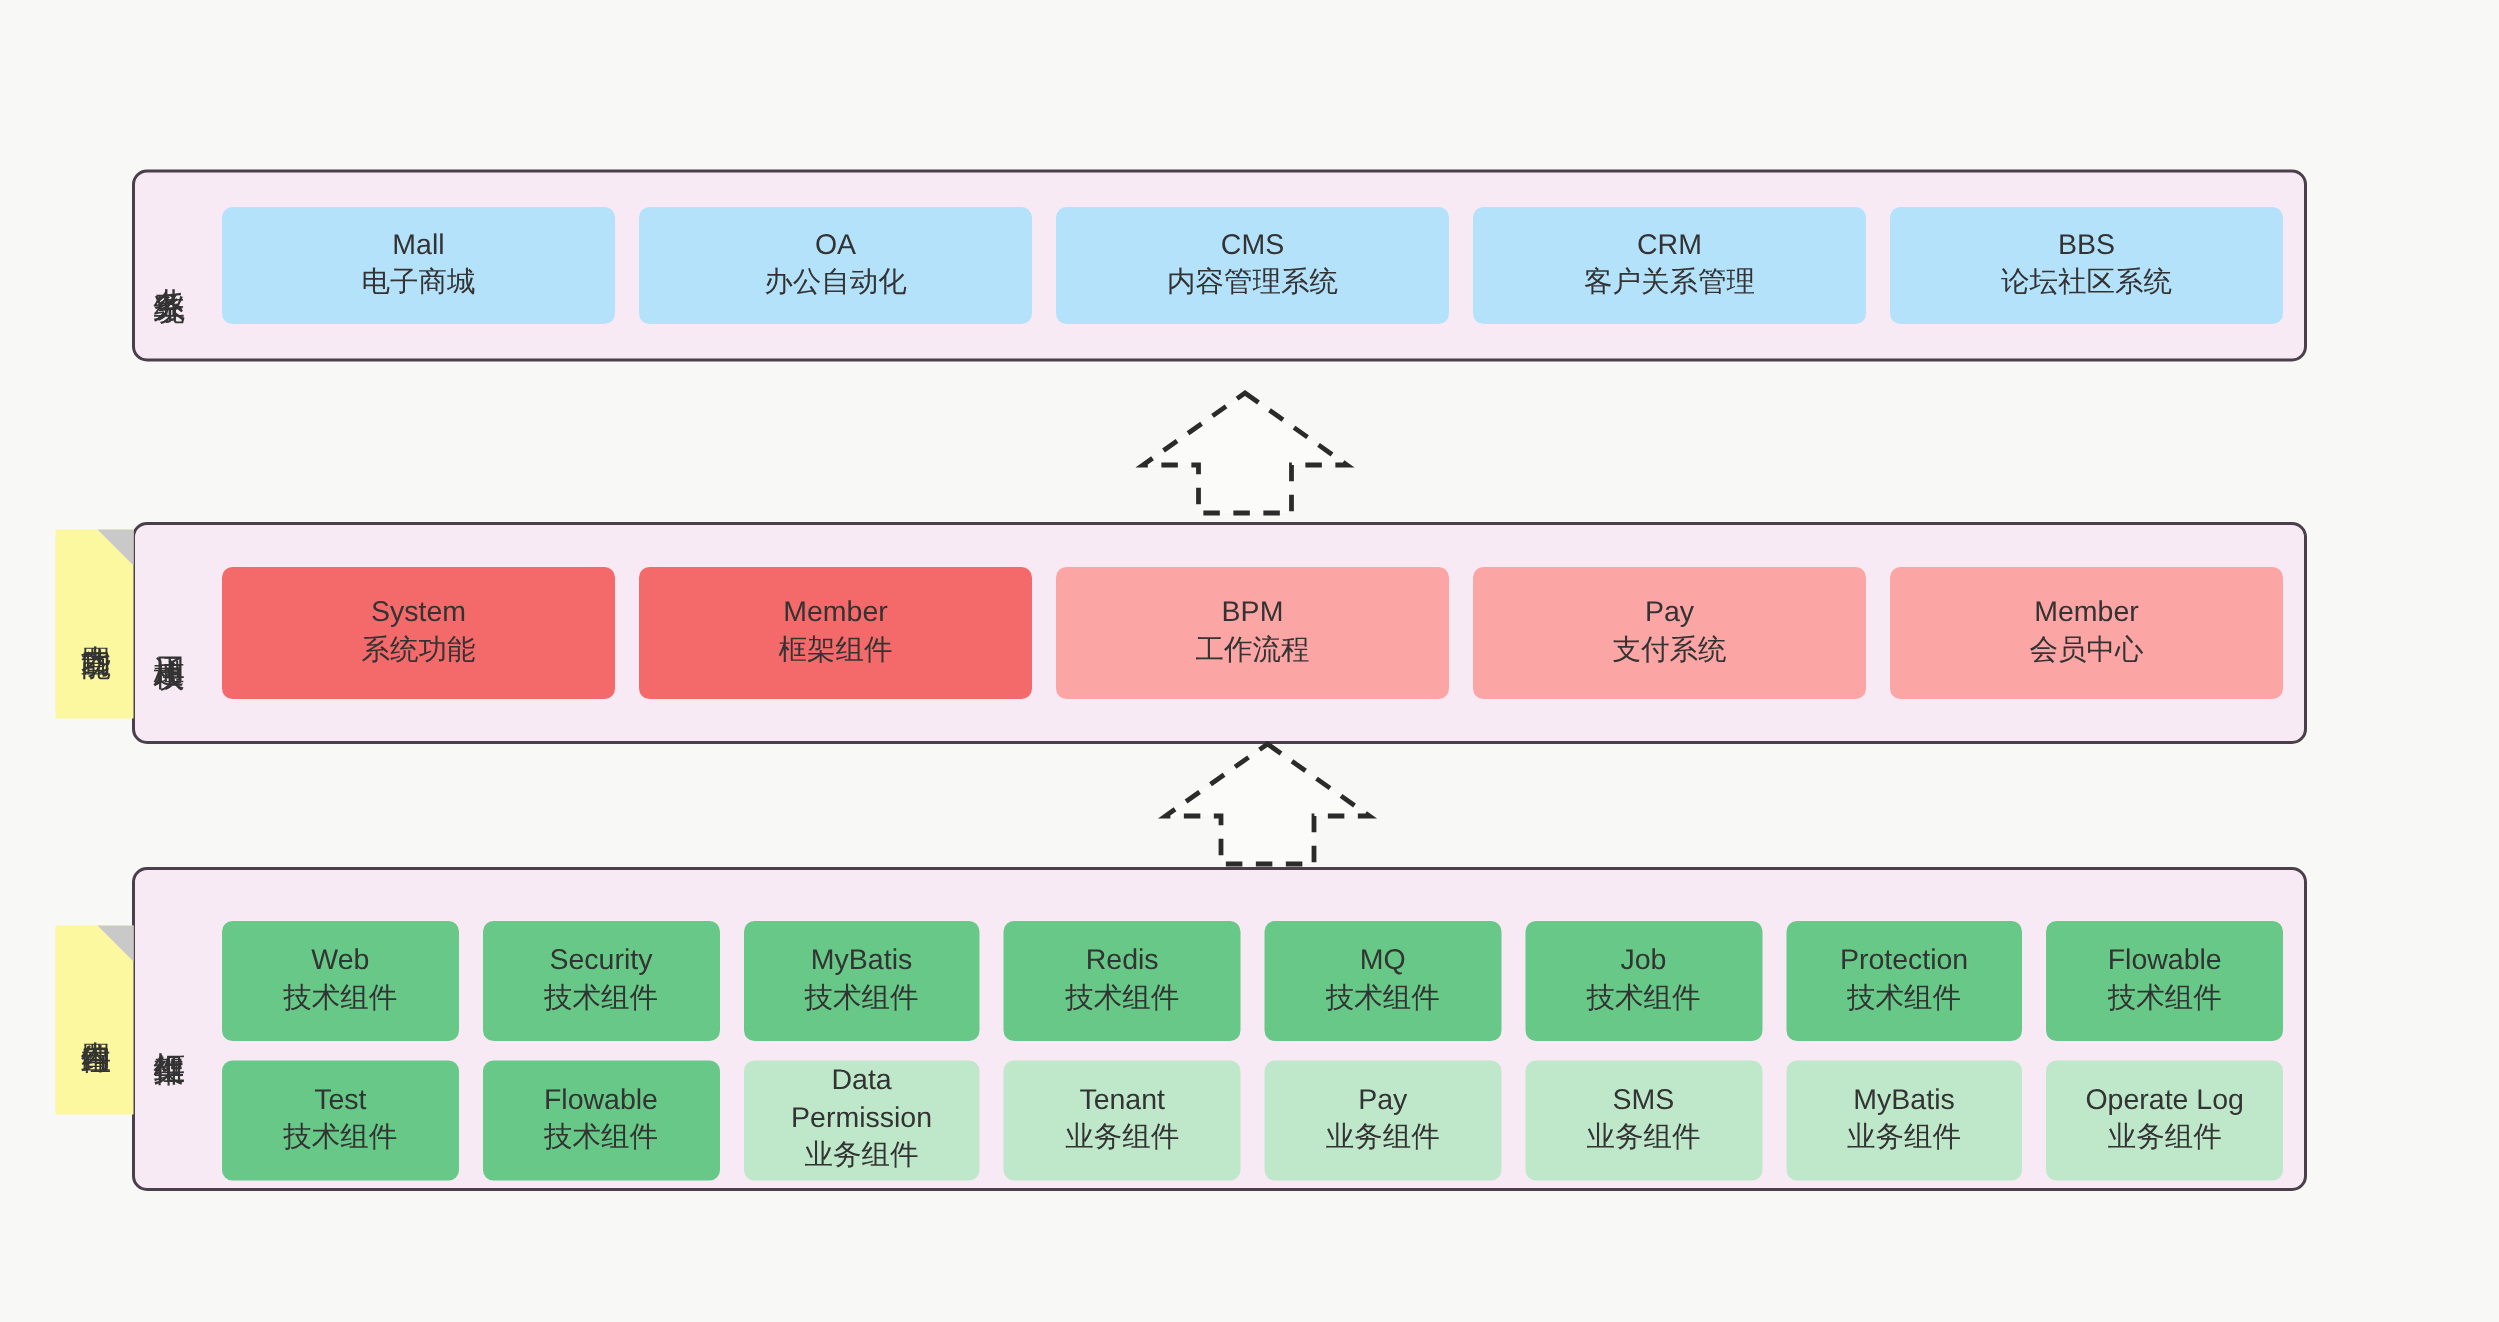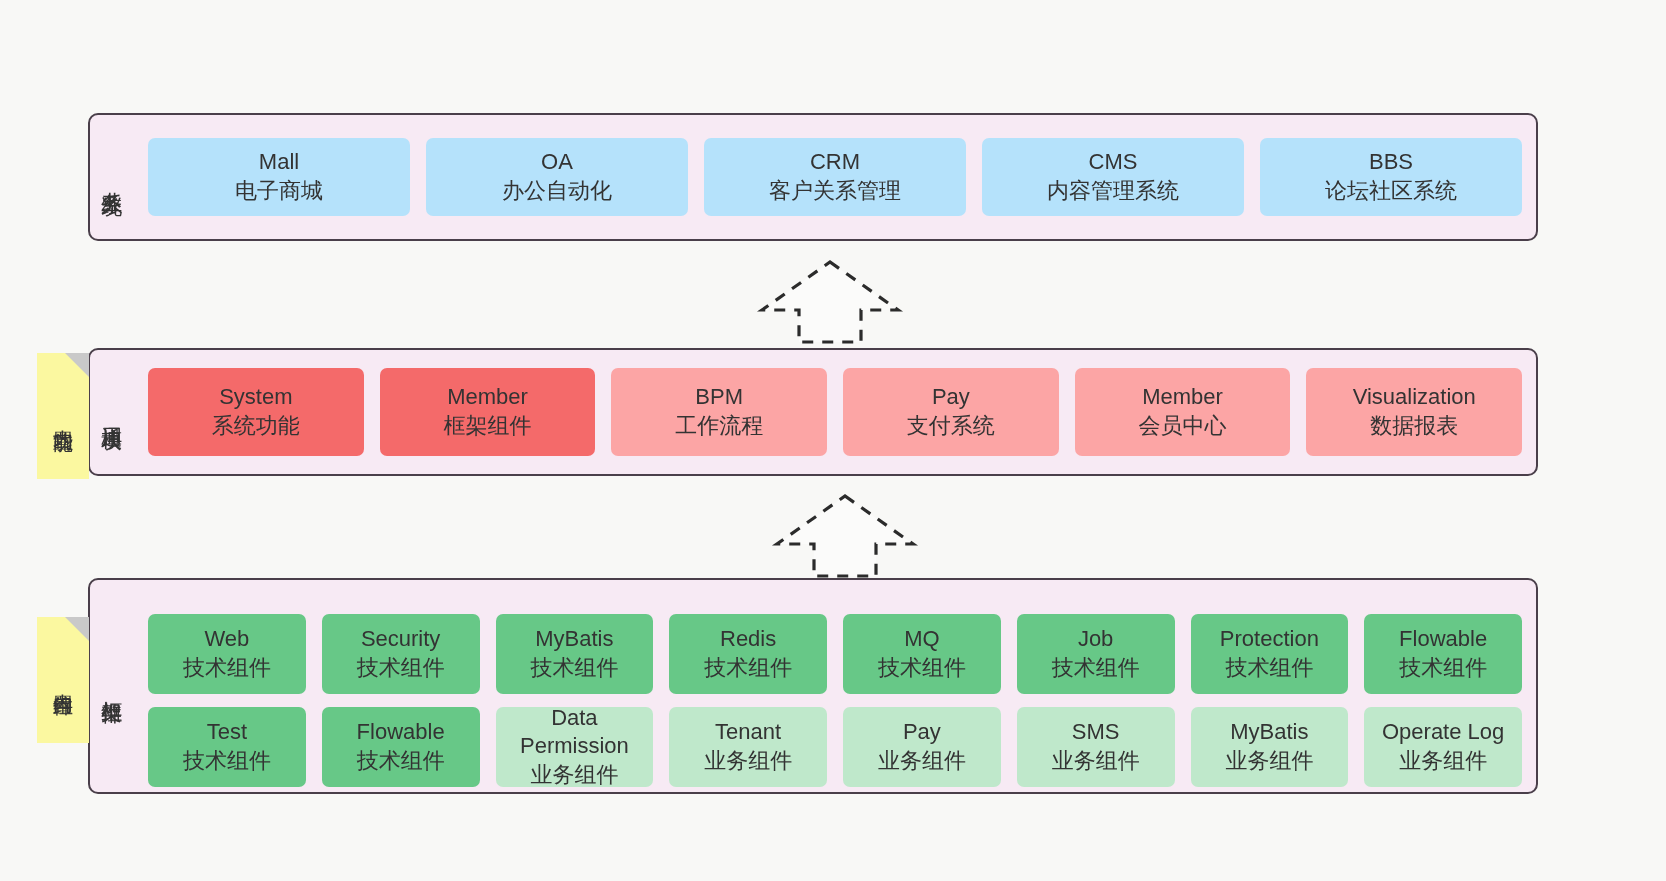--- a/index.html
+++ b/index.html
@@ -65,21 +65,21 @@
   
   .card {
     box-sizing: border-box;
     flex: 1 1 0;
     border-radius: 7px;
     display: flex;
     flex-direction: column;
     align-items: center;
     justify-content: center;
     text-align: center;
-    font-size: 22px;
+    font-size: 19px;
     line-height: 1.30;
     color: #333333;
     padding: 6px 4px;
   }
   .card .l1 { white-space: pre-line; }
   .card .l2 { }
 
   .sys-card   { background: #b5e2fb; height: 78px; }
   .mod-strong { background: #f46a6a; height: 88px; }
   .mod-light  { background: #fca5a5; height: 88px; }
@@ -134,42 +134,42 @@
   <div class="band-body">
       <div class="card sys-card">
         <div class="l1">Mall</div>
         <div class="l2">电子商城</div>
       </div>
       <div class="card sys-card">
         <div class="l1">OA</div>
         <div class="l2">办公自动化</div>
       </div>
       <div class="card sys-card">
+        <div class="l1">CMS</div>
+        <div class="l2">内容管理系统</div>
+      </div>
+      <div class="card sys-card">
         <div class="l1">CRM</div>
         <div class="l2">客户关系管理</div>
-      </div>
-      <div class="card sys-card">
-        <div class="l1">CMS</div>
-        <div class="l2">内容管理系统</div>
       </div>
       <div class="card sys-card">
         <div class="l1">BBS</div>
         <div class="l2">论坛社区系统</div>
       </div>
     </div>
 </div>
 
 <svg class="arrow" style="left:755px; top:258px; width:150px; height:88px;" viewBox="0 0 150 88">
   <path d="M 75 4 L 143 52 L 106 52 L 106 84 L 44 84 L 44 52 L 7 52 Z" fill="#fbfbfa" stroke="#2b2b2b" stroke-width="3.2" stroke-dasharray="11 9" stroke-linejoin="miter"></path>
 </svg>
 <div class="arrow-label" style="left:812px; top:288px;">构建</div>
 
 <div class="sticky" style="left:37px; top:353px; width:52px; height:126px;">内置功能</div>
 
-<div class="band" id="band-modules" style="left:88px; top:348px; width:1450px; height:128px;">
+<div class="band" id="band-modules" style="left:88px; top:348px; width:1450px; height:148px;">
   <div class="band-label">通用模块</div>
   <div class="band-body">
       <div class="card mod-strong">
         <div class="l1">System</div>
         <div class="l2">系统功能</div>
       </div>
       <div class="card mod-strong">
         <div class="l1">Member</div>
         <div class="l2">框架组件</div>
       </div>
@@ -178,24 +178,20 @@
         <div class="l2">工作流程</div>
       </div>
       <div class="card mod-light">
         <div class="l1">Pay</div>
         <div class="l2">支付系统</div>
       </div>
       <div class="card mod-light">
         <div class="l1">Member</div>
         <div class="l2">会员中心</div>
       </div>
-      <div class="card mod-light">
-        <div class="l1">Visualization</div>
-        <div class="l2">数据报表</div>
-      </div>
     </div>
 </div>
 
 <svg class="arrow" style="left:770px; top:492px; width:150px; height:88px;" viewBox="0 0 150 88">
   <path d="M 75 4 L 143 52 L 106 52 L 106 84 L 44 84 L 44 52 L 7 52 Z" fill="#fbfbfa" stroke="#2b2b2b" stroke-width="3.2" stroke-dasharray="11 9" stroke-linejoin="miter"></path>
 </svg>
 <div class="arrow-label" style="left:827px; top:522px;">实现</div>
 
 <div class="sticky" style="left:37px; top:617px; width:52px; height:126px;">内置组件</div>
 

